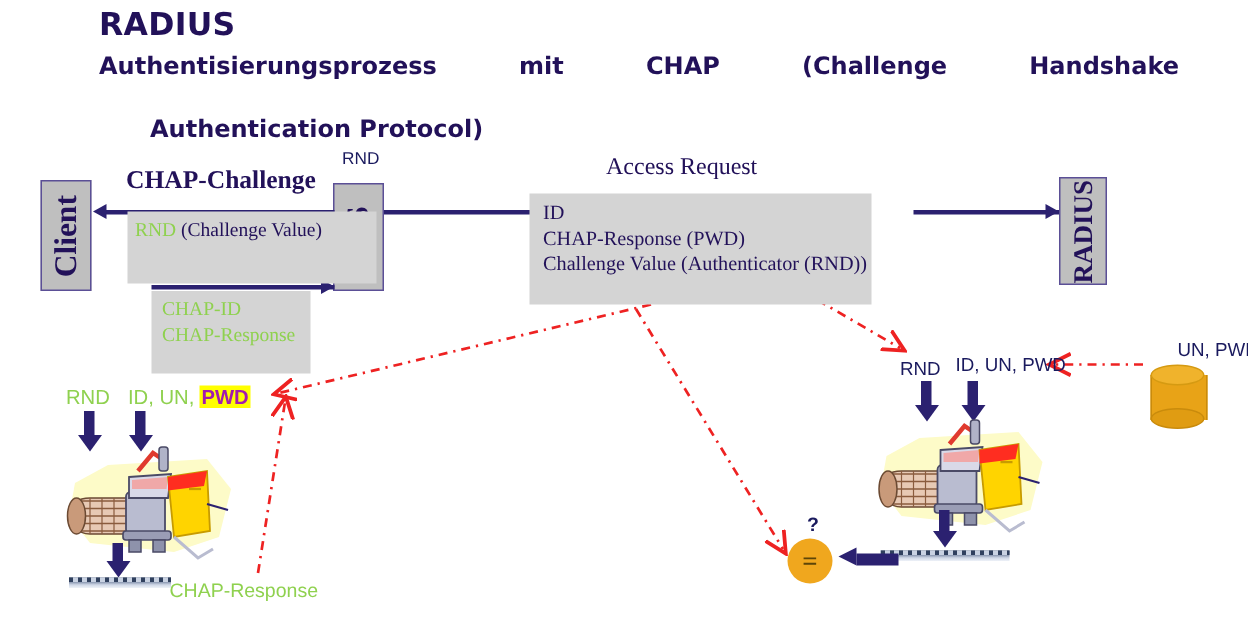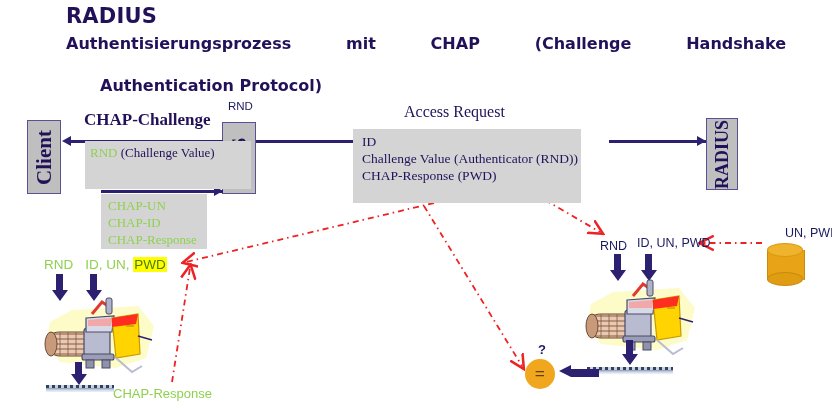--- a/index.html
+++ b/index.html
@@ -68,21 +68,21 @@
   
   .downarrow{width:11px;}
   .downarrow .stem{background:#2b2170;width:7px;margin:0 auto;}
   .downarrow .head{width:0;height:0;border-left:8px solid transparent;
      border-right:8px solid transparent;border-top:11px solid #2b2170;margin-left:-2.5px;}
 
   
   #lbl-left-vals{left:44px;top:257px;font-size:13.5px;
      font-family:"Liberation Sans",sans-serif;white-space:nowrap;}
   #lbl-left-vals .g{color:#8fd14f;}
-  #lbl-left-vals .hl{background:#ffff00;color:#4d7c0f;padding:0 1px;font-weight:normal;}
+  #lbl-left-vals .hl{background:#ffff00;color:#a21caf;padding:0 1px;font-weight:bold;}
   #lbl-chap-response-out{left:113px;top:386px;font-size:13px;color:#8fd14f;
      font-family:"Liberation Sans",sans-serif;}
 
   
   #lbl-right-rnd{left:600px;top:239px;font-size:12.5px;color:#1a1a5e;
      font-family:"Liberation Sans",sans-serif;}
   #lbl-right-vals{left:637px;top:236px;font-size:12.5px;color:#1a1a5e;
      font-family:"Liberation Sans",sans-serif;white-space:nowrap;}
   #lbl-db{left:757px;top:226px;font-size:12.5px;color:#1a1a5e;
      font-family:"Liberation Sans",sans-serif;white-space:nowrap;margin-left:28px;}
@@ -176,32 +176,31 @@
 <div class="abs arrowhead ah-right" id="ah-radius"></div>
 
 <div class="abs" id="label-chap-challenge">CHAP-Challenge</div>
 
 <div class="abs panel" id="panel-challenge">
   <div class="txt"><span class="green">RND</span><span> (Challenge Value)</span></div>
 </div>
 
 <div class="abs panel" id="panel-chapvals">
   <div class="txt">
-    <div class="green">CHAP-UN</div>
     <div class="green">CHAP-ID</div>
     <div class="green">CHAP-Response</div>
   </div>
 </div>
 
 <div class="abs" id="label-access-request">Access Request</div>
 <div class="abs panel" id="panel-access">
   <div class="txt">
     <div>ID</div>
+    <div>CHAP-Response (PWD)</div>
     <div>Challenge Value (Authenticator (RND))</div>
-    <div>CHAP-Response (PWD)</div>
   </div>
 </div>
 
 <div class="abs" id="lbl-left-vals"><span class="g">RND</span><span style="display:inline-block;width:12px"></span><span class="g">ID, UN,</span>
    <span class="hl">PWD</span></div>
 
 <div class="abs downarrow" style="left:54px;top:274px;">
   <div class="stem" style="height:16px"></div>
     <div class="head"></div>
 </div>

